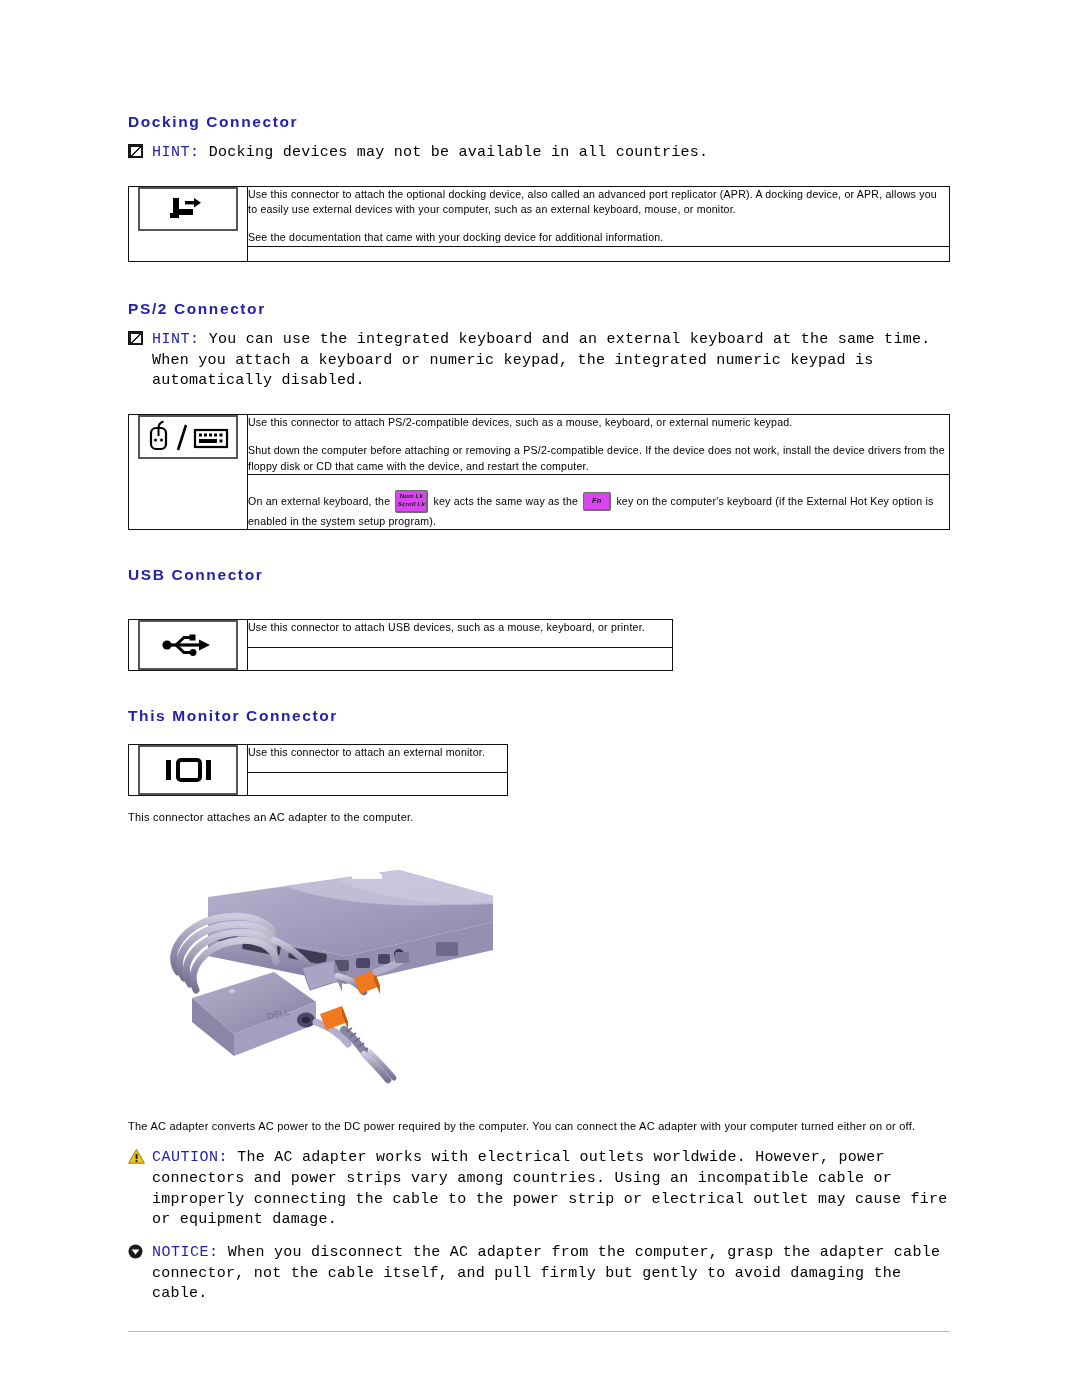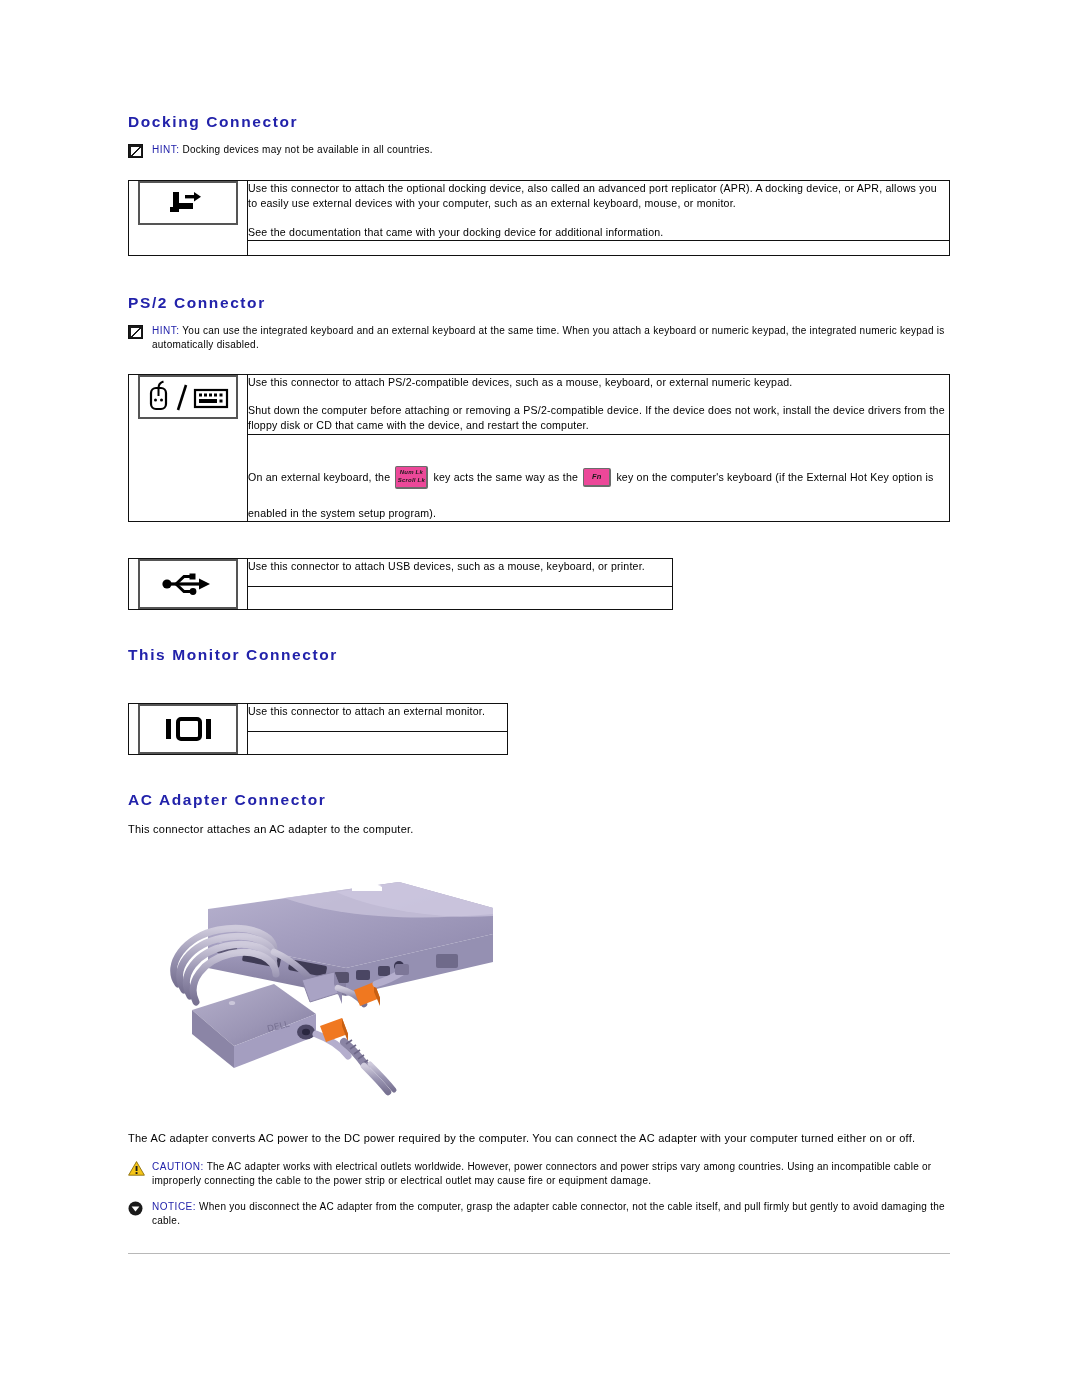--- a/index.html
+++ b/index.html
@@ -46,23 +46,24 @@
     align-items: flex-start;
     margin-top: 13px;
   }
   .note .note-ico {
     flex: 0 0 auto;
     width: 16px;
     margin-right: 8px;
     margin-top: 1px;
   }
   .note .note-body {
-    font-size: 10px;
+    font-size: 15px;
     line-height: 1.38;
     letter-spacing: 0.25px;
+    font-family: Liberation Mono, monospace;
   }
   .note-label {
     color: #2222aa;
     font-weight: normal;
     letter-spacing: 0.5px;
   }
 
   
   .ico-hint {
     width: 15px;
@@ -125,27 +126,27 @@
   td.text-cell p { margin: 0 0 13px 0; }
   td.text-cell p:last-child { margin-bottom: 0; }
 
   
   .keycap {
     display: inline-block;
     vertical-align: middle;
     border: 1px solid #6b6b6b;
     border-bottom-width: 2px;
     border-right-width: 2px;
-    background: #ec4899;
+    background: #d946ef;
     border-radius: 2px;
     text-align: center;
     font-family: "Liberation Sans", sans-serif;
     color: #1a1a1a;
     line-height: 1;
-    margin: 16px 2px;
+    margin: 0 2px;
     position: relative;
     top: -1px;
   }
   .keycap.two-line {
     width: 30px;
     height: 19px;
     padding-top: 1px;
     font-size: 6px;
     font-style: italic;
     font-weight: bold;
@@ -272,20 +273,21 @@
         </td>
       </tr>
       <tr>
         <td class="text-cell" style="padding-top:16px;">
           <p><span>On an external keyboard, the </span><span class="keycap two-line"><span>Num Lk</span><span>Scroll Lk</span></span><span> key acts the same way as the </span><span class="keycap fn">Fn</span><span> key on the computer's keyboard (if the External Hot Key option is enabled in the system setup program).</span></p>
         </td>
       </tr>
     </tbody>
       </table>
 
+    <h2 class="sec-head" style="margin-top:36px;">USB Connector</h2>
 
     <table class="conn" style="width:545px; margin-top:36px;">
       <tbody>
           <tr>
         <td class="icon-cell" rowspan="2">
           <div class="icon-box" style="height:50px;">
             <svg width="52" height="26" viewBox="0 0 52 26" aria-hidden="true">
               <circle cx="5" cy="13" r="4.6" fill="#000"></circle>
               <rect x="5" y="11.4" width="34" height="3.2" fill="#000"></rect>
               <polygon points="37,7.5 48,13 37,18.5" fill="#000"></polygon>
@@ -301,21 +303,21 @@
         </td>
       </tr>
       <tr>
         <td class="text-cell" style="height:22px;"></td>
       </tr>
     </tbody>
       </table>
 
     <h2 class="sec-head" style="margin-top:36px;">This Monitor Connector</h2>
 
-    <table class="conn" style="width:380px; margin-top:40px;border-radius:25px;">
+    <table class="conn" style="width:380px; margin-top:20px;border-radius:25px;">
       <tbody>
           <tr>
         <td class="icon-cell" rowspan="2">
           <div class="icon-box" style="height:50px;">
             <svg width="56" height="28" viewBox="0 0 56 28" aria-hidden="true">
               <rect x="6" y="4" width="5" height="20" fill="#000"></rect>
               <rect x="18" y="4" width="22" height="20" rx="3" fill="#fff" stroke="#000" stroke-width="4"></rect>
               <rect x="46" y="4" width="5" height="20" fill="#000"></rect>
             </svg>
           </div>
@@ -323,21 +325,20 @@
         <td class="text-cell">
           <p>Use this connector to attach an external monitor.</p>
         </td>
       </tr>
       <tr>
         <td class="text-cell" style="height:22px;"></td>
       </tr>
     </tbody>
       </table>
 
-    <h2 class="sec-head" style="margin-top:36px;">AC Adapter Connector</h2>
 
     <p class="body-text">This connector attaches an AC adapter to the computer.</p>
 
     <div class="photo-wrap">
       <svg width="340" height="245" viewBox="0 0 340 245" aria-hidden="true">
         <defs>
           <linearGradient id="lapTop" x1="0" y1="0" x2="1" y2="1">
             <stop offset="0%" stop-color="#b9b4d0"></stop>
             <stop offset="45%" stop-color="#a59fc0"></stop>
             <stop offset="100%" stop-color="#8d87ab"></stop>

